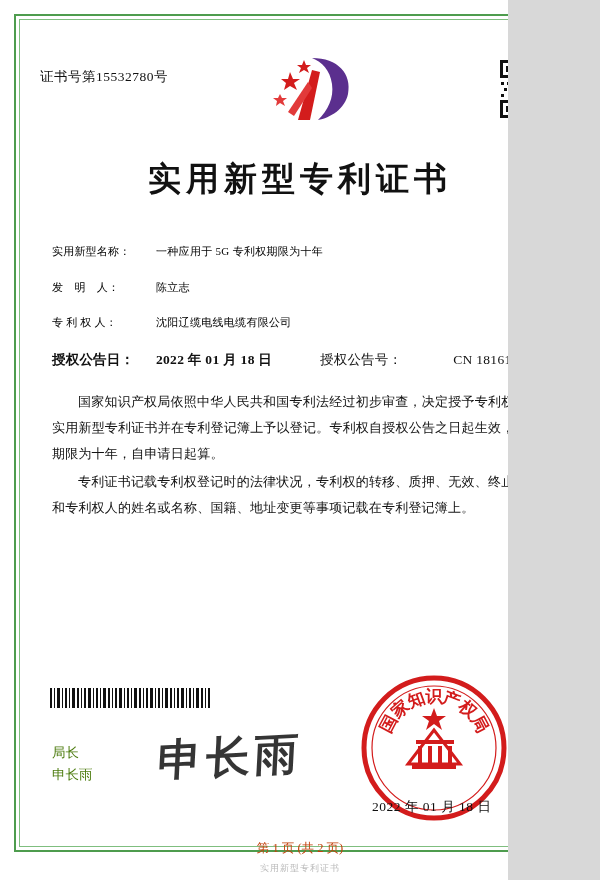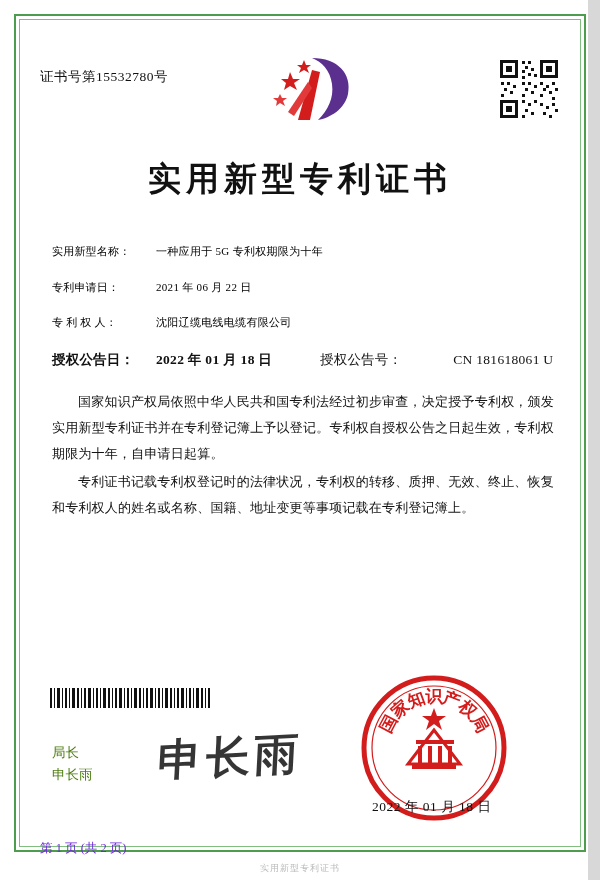--- a/index.html
+++ b/index.html
@@ -9,21 +9,21 @@
   }
   body {
     width: 600px;
     height: 880px;
     overflow: hidden;
     font-family: "Liberation Serif", "DejaVu Serif", serif;
   }
 
   .page {
     position: relative;
-    width: 588px;
+    width: 508px;
     height: 880px;
     background: #ffffff;
     overflow: hidden;
   }
 
   
   .frame-outer {
     position: absolute;
     left: 14px;
     top: 14px;
@@ -203,22 +203,23 @@
     font-size: 13.5px;
     color: #111;
     letter-spacing: 0.5px;
   }
 
   .page-number {
     position: absolute;
     left: 0;
     top: 800px;
     width: 520px;
+    text-align: center;
     font-size: 12.5px;
-    color: #6d28d9;
+    color: #c2410c;
   }
 
   .bottom-strip {
     position: absolute;
     left: 0;
     top: 862px;
     width: 600px;
     text-align: center;
     font-size: 9px;
     color: #b9b9b9;
@@ -309,26 +310,26 @@
 
     <div class="title">实用新型专利证书</div>
 
     <div class="fields">
 
       <div class="field-row">
         <div class="field-label">实用新型名称：</div>
         <div class="field-value">一种应用于 5G 专利权期限为十年</div>
       </div>
 
-
-
       <div class="field-row">
-        <div class="field-label">专利申请日：</div>
-        <div class="field-value">2021 年 06 月 22 日</div>
-      </div>
+        <div class="field-label">发　明　人：</div>
+        <div class="field-value">陈立志</div>
+      </div>
+
+
 
       <div class="field-row">
         <div class="field-label">专 利 权 人：</div>
         <div class="field-value">沈阳辽缆电线电缆有限公司</div>
       </div>
 
 
       <div class="field-row-split">
         <div class="split-left">
           <div class="field-label">授权公告日：</div>

